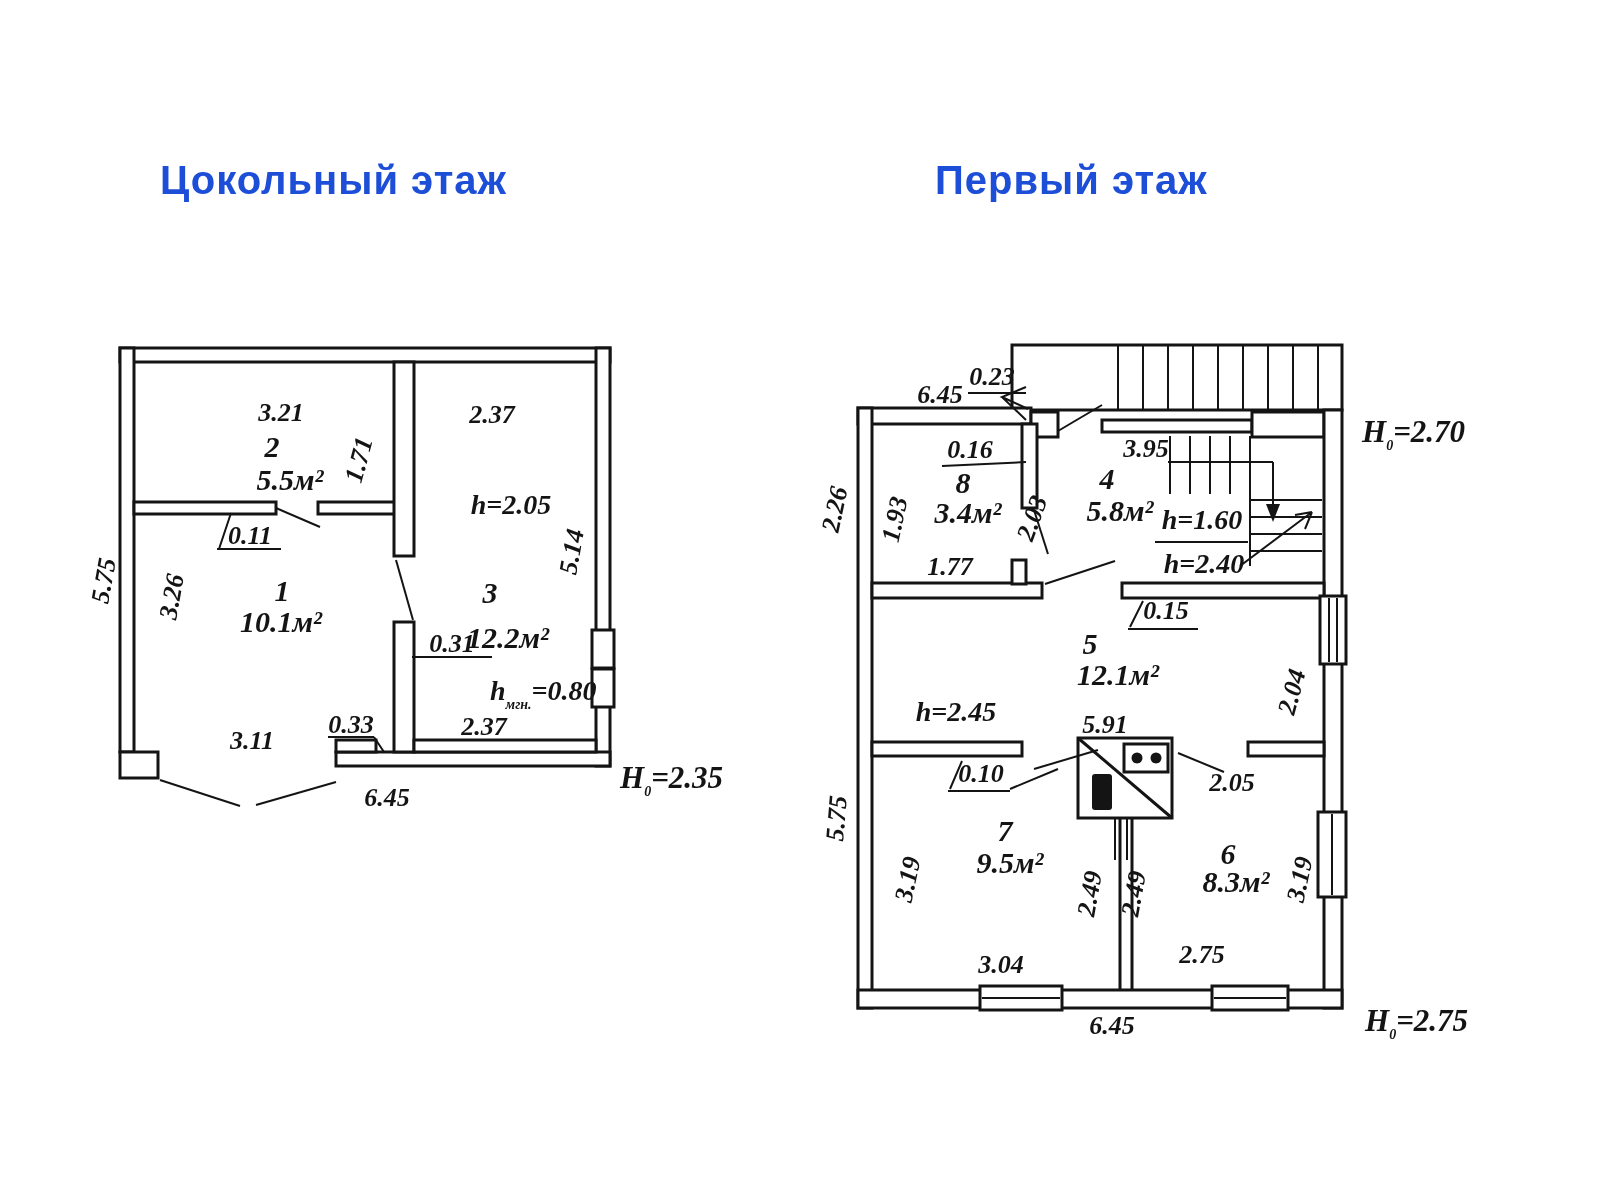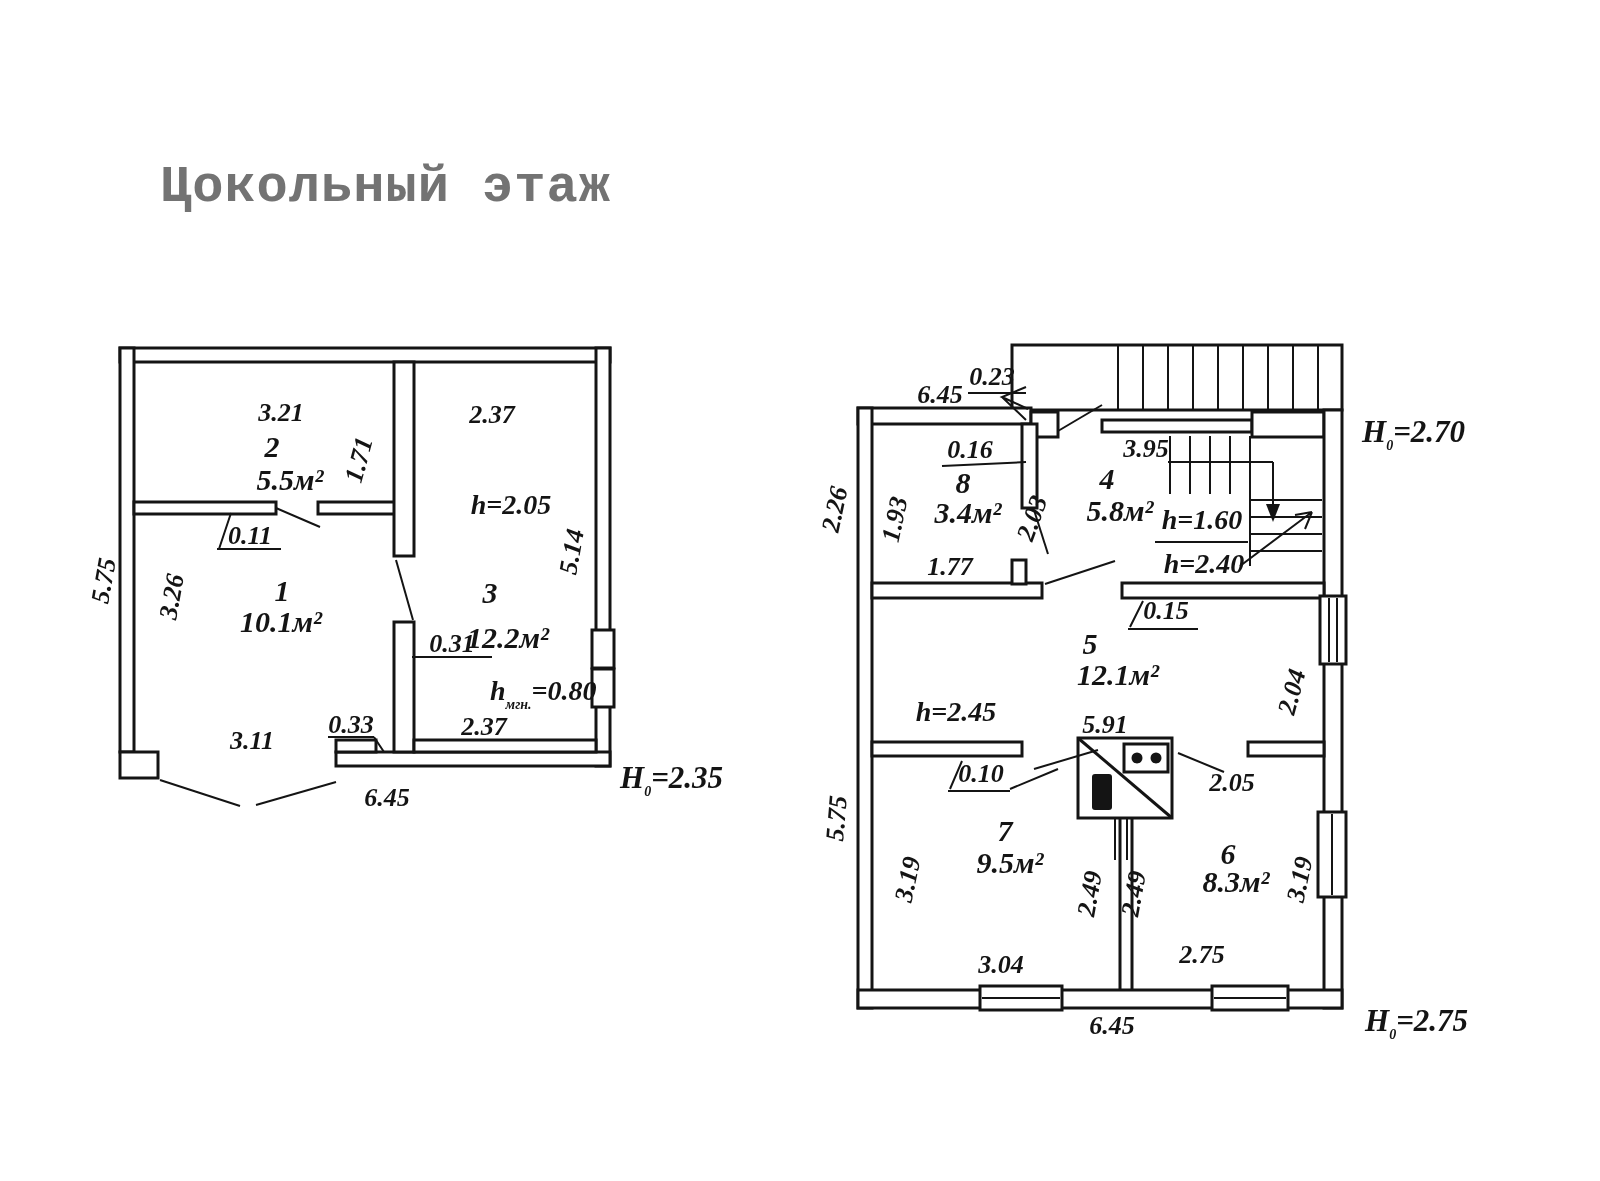--- a/index.html
+++ b/index.html
@@ -1,38 +1,39 @@
 <!DOCTYPE html>
 <html><head>
 <meta charset="utf-8">
 <style>
   html,body{margin:0;padding:0;background:#ffffff;}
   .canvas{position:relative;width:1600px;height:1181px;background:#ffffff;overflow:hidden;}
-  .floor-title{position:absolute;font-family:Liberation Mono, monospace;font-weight:bold;
-    font-size:52px;color:#737373;letter-spacing:1px;white-space:nowrap;}
+  .floor-title{position:absolute;font-family:Liberation Sans, sans-serif;font-weight:bold;
+    font-size:40px;color:#1d4ed8;letter-spacing:1px;white-space:nowrap;}
   svg{position:absolute;left:0;top:0;}
   .w{fill:#ffffff;stroke:#141414;stroke-width:3px;}
   .ln{stroke:#141414;stroke-width:3px;fill:none;}
   .tn{stroke:#141414;stroke-width:2px;fill:none;}
   .blk{fill:#141414;stroke:none;}
   text{fill:#141414;font-family:"Liberation Serif",serif;font-style:italic;font-weight:700;}
   .d{font-size:26px;}
   .num{font-size:30px;}
   .ar{font-size:30px;}
   .hh{font-size:28px;}
   .h0{font-size:31px;}
   .sub{font-size:14px;}
   .mid{text-anchor:middle;}
 </style>
 </head>
 <body>
 
 <div class="canvas">
 
   <div class="floor-title" style="left:160px;top:158px;">Цокольный этаж</div>
+  <div class="floor-title" style="left:935px;top:158px;">Первый этаж</div>
 
   <svg width="1600" height="1181" viewBox="0 0 1600 1181">
 
     <g>
 
       <g>
         <rect class="w" x="120" y="348" width="490" height="14"></rect>
         <rect class="w" x="120" y="348" width="14" height="404"></rect>
         <rect class="w" x="120" y="752" width="38" height="26"></rect>
         <rect class="w" x="596" y="348" width="14" height="418"></rect>

